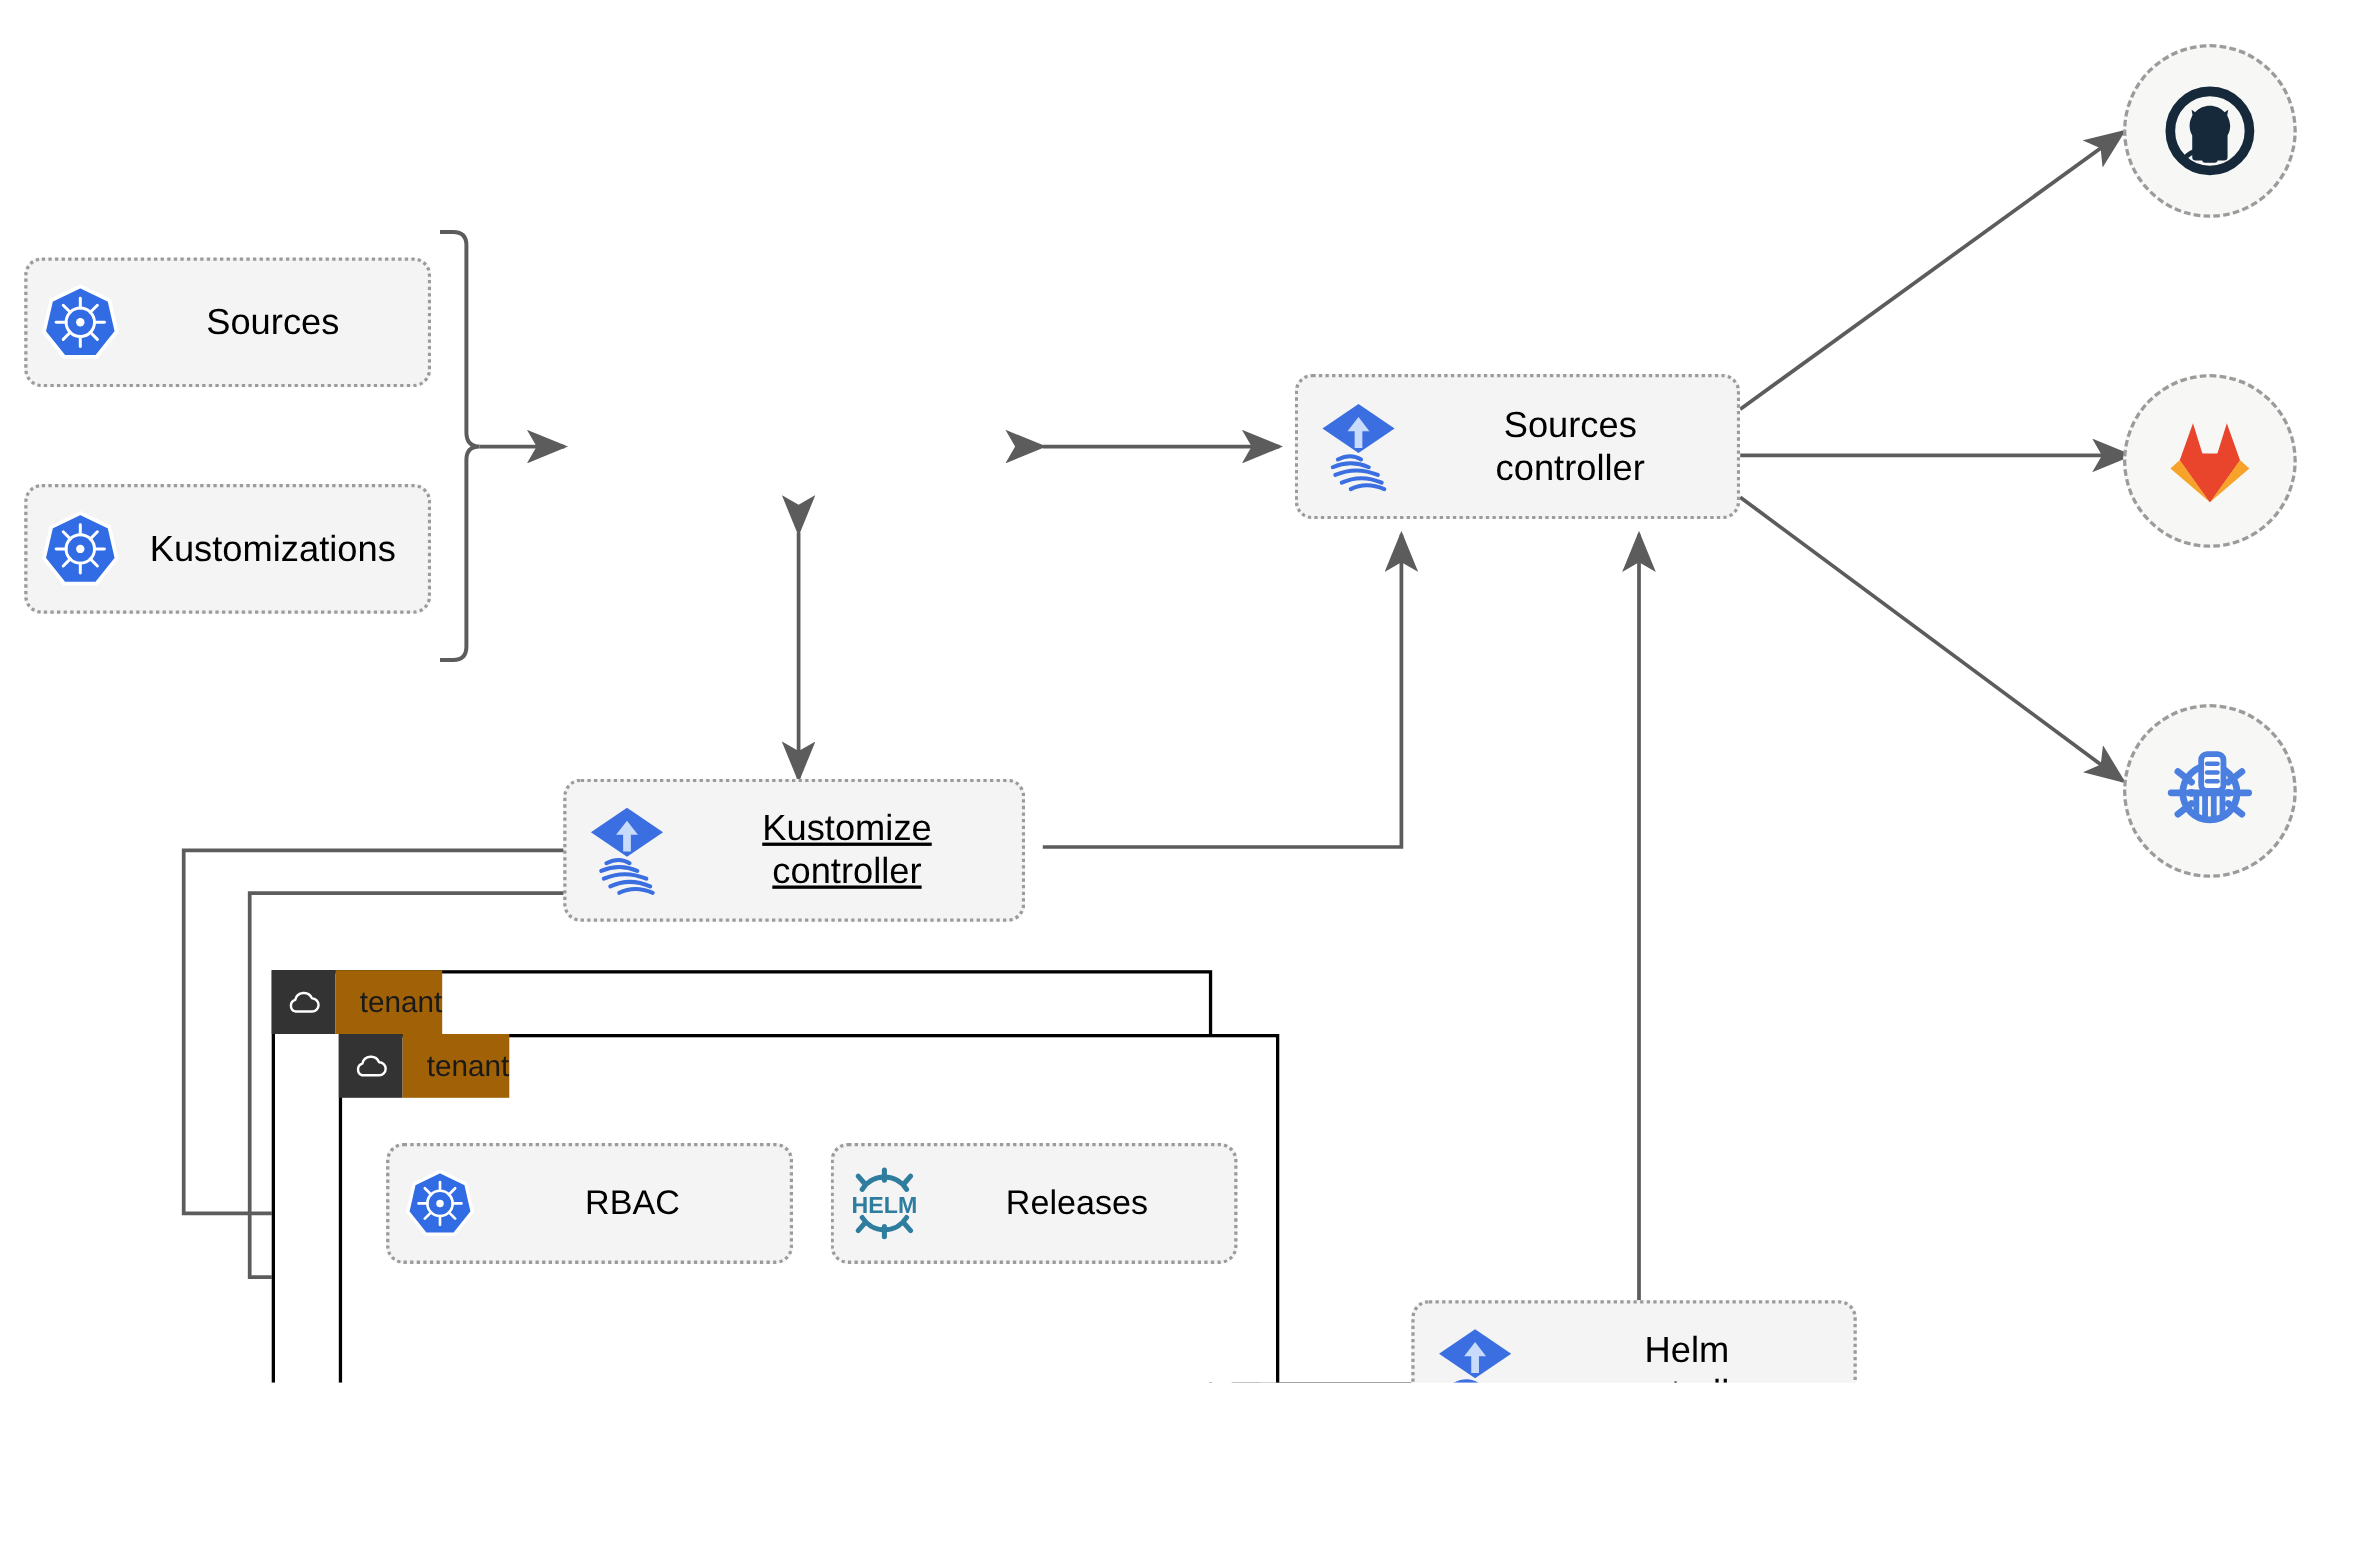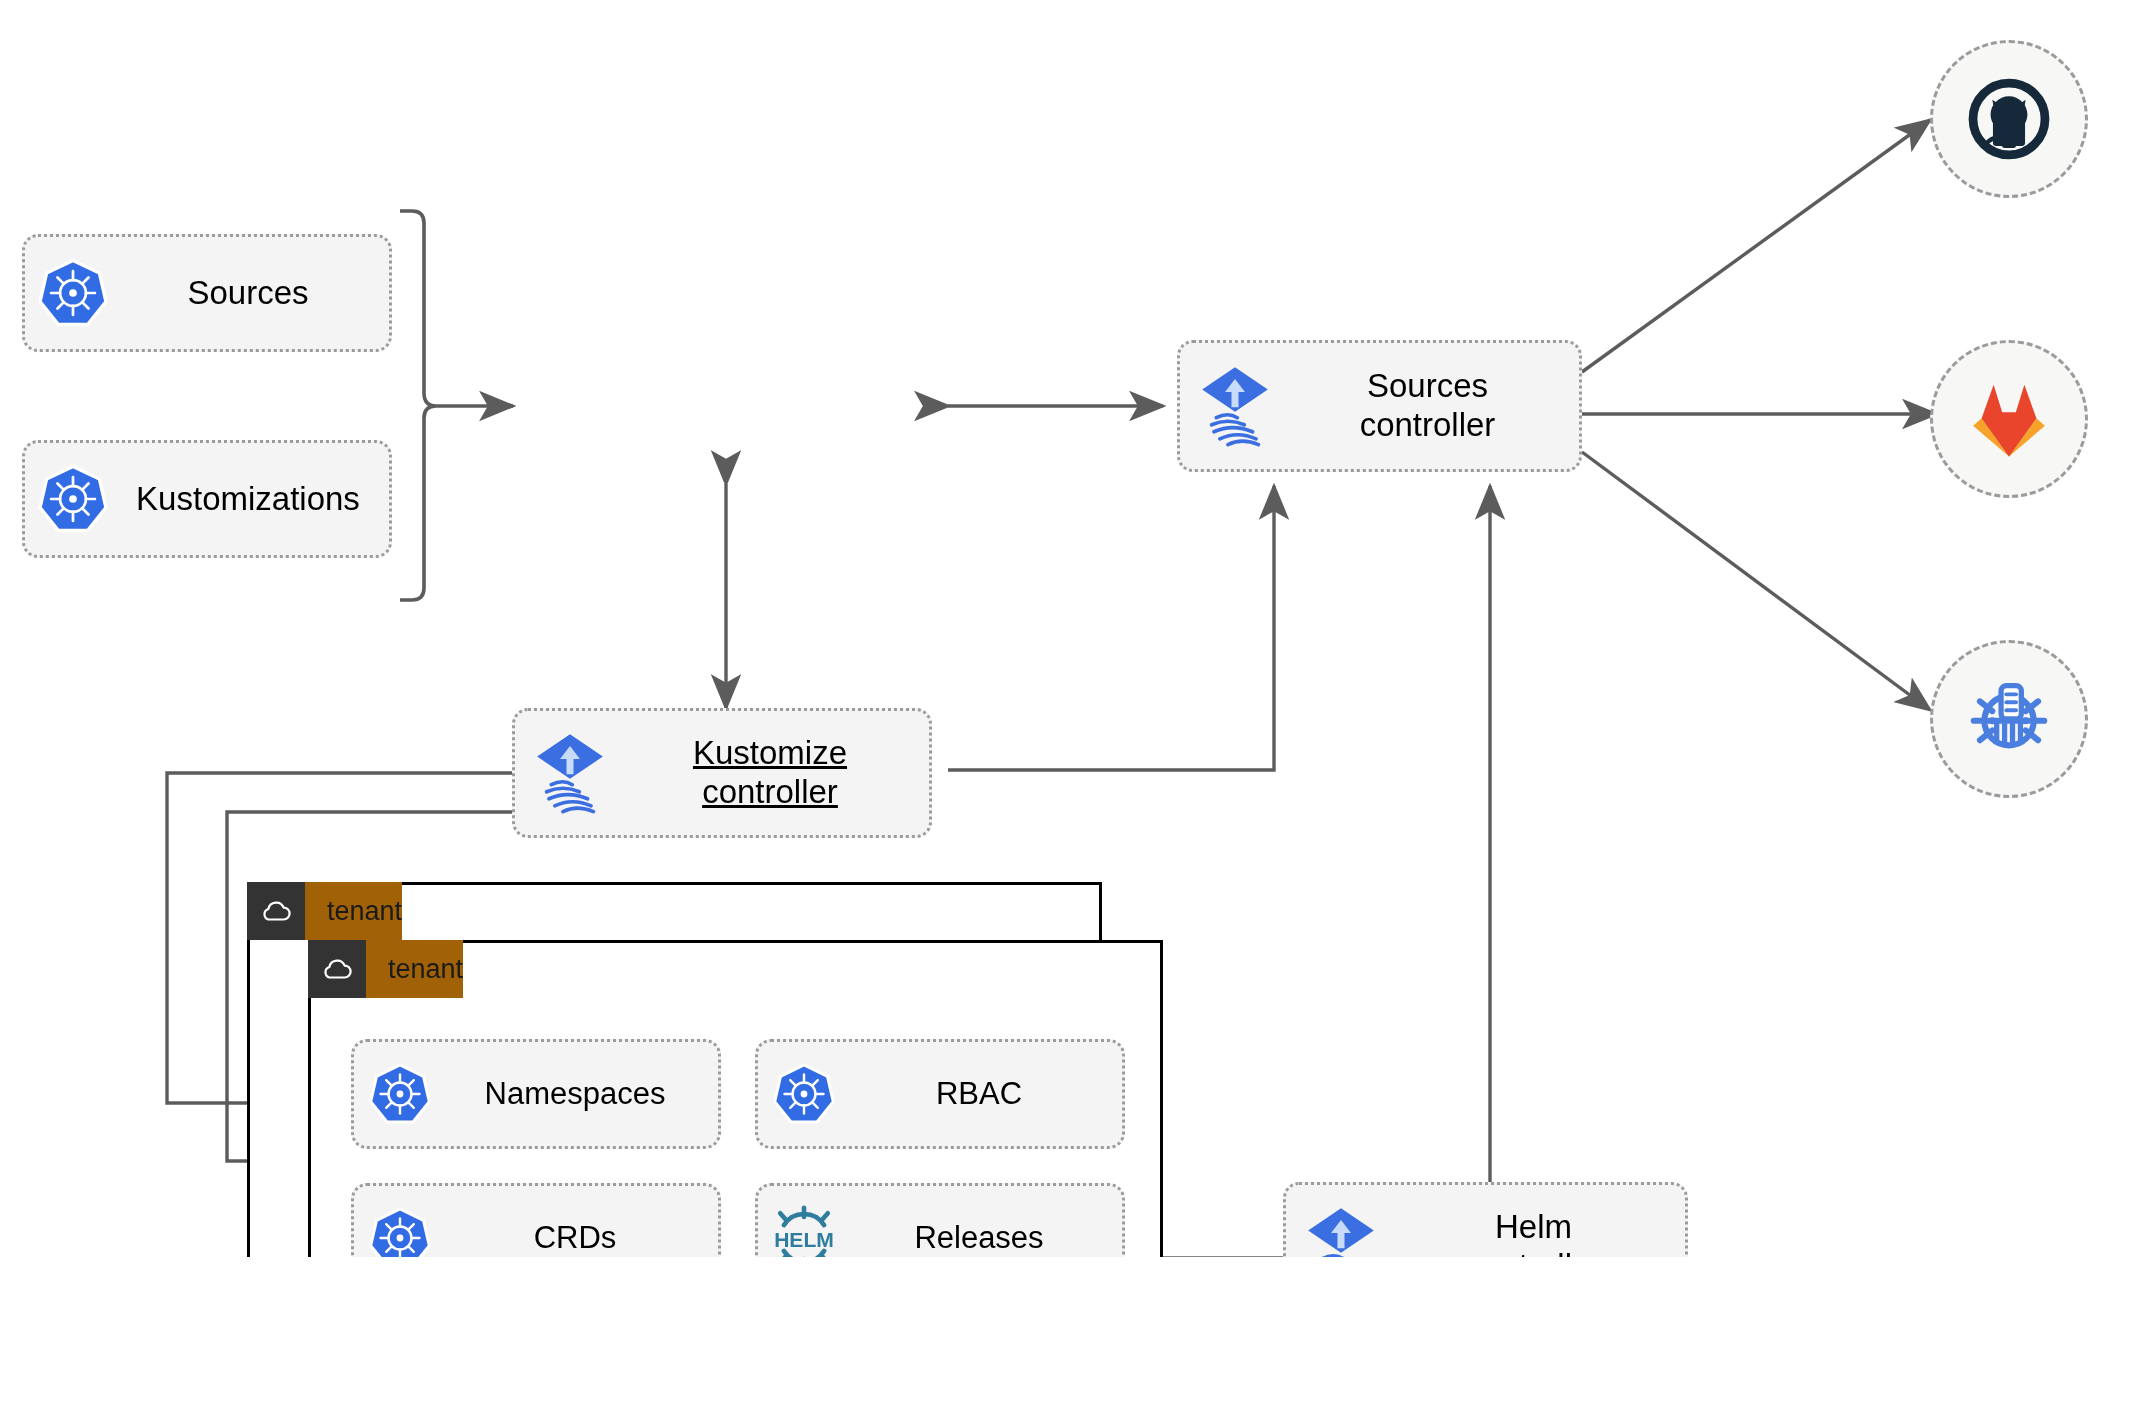--- a/index.html
+++ b/index.html
@@ -259,40 +259,20 @@
       <span class="tchip">
         <svg width="34" height="26" viewBox="0 0 40 28" fill="none" stroke="#ffffff" stroke-width="2.6" stroke-linejoin="round">
           <path d="M11 24 h18 a7 7 0 0 0 0 -14 a9.5 9.5 0 0 0 -18 1.6 a6.5 6.5 0 0 0 0 12.4 z"></path>
         </svg>
       </span>
       <span class="ttext">tenant</span>
     </div>
 
     <div class="grid">
 
-      <div class="card">
-        <span class="ico" style="width:92px;">
-          <svg width="64" height="64" viewBox="0 0 64 64">
-            <polygon points="32,3 55.5,14.3 61.3,39.6 45,60 19,60 2.7,39.6 8.5,14.3" fill="#326ce5" stroke="#ffffff" stroke-width="3"></polygon>
-            <g fill="none" stroke="#ffffff" stroke-width="2.4" stroke-linecap="round">
-              <circle cx="32" cy="32" r="11.5"></circle>
-              <path d="M32 12.5 L32 20.5"></path>
-                <path d="M32 43.5 L32 51.5"></path>
-              <path d="M12.5 32 L20.5 32"></path>
-                <path d="M43.5 32 L51.5 32"></path>
-              <path d="M18.2 18.2 L23.9 23.9"></path>
-                <path d="M40.1 40.1 L45.8 45.8"></path>
-              <path d="M45.8 18.2 L40.1 23.9"></path>
-                <path d="M23.9 40.1 L18.2 45.8"></path>
-            </g>
-            <circle cx="32" cy="32" r="3.4" fill="#ffffff"></circle>
-          </svg>
-        </span>
-        <span class="lbl">Namespaces</span>
-      </div>
 
       <div class="card">
         <span class="ico" style="width:92px;">
           <svg width="64" height="64" viewBox="0 0 64 64">
             <polygon points="32,3 55.5,14.3 61.3,39.6 45,60 19,60 2.7,39.6 8.5,14.3" fill="#326ce5" stroke="#ffffff" stroke-width="3"></polygon>
             <g fill="none" stroke="#ffffff" stroke-width="2.4" stroke-linecap="round">
               <circle cx="32" cy="32" r="11.5"></circle>
               <path d="M32 12.5 L32 20.5"></path>
                 <path d="M32 43.5 L32 51.5"></path>
               <path d="M12.5 32 L20.5 32"></path>
@@ -301,40 +281,20 @@
                 <path d="M40.1 40.1 L45.8 45.8"></path>
               <path d="M45.8 18.2 L40.1 23.9"></path>
                 <path d="M23.9 40.1 L18.2 45.8"></path>
             </g>
             <circle cx="32" cy="32" r="3.4" fill="#ffffff"></circle>
           </svg>
         </span>
         <span class="lbl">RBAC</span>
       </div>
 
-      <div class="card">
-        <span class="ico" style="width:92px;">
-          <svg width="64" height="64" viewBox="0 0 64 64">
-            <polygon points="32,3 55.5,14.3 61.3,39.6 45,60 19,60 2.7,39.6 8.5,14.3" fill="#326ce5" stroke="#ffffff" stroke-width="3"></polygon>
-            <g fill="none" stroke="#ffffff" stroke-width="2.4" stroke-linecap="round">
-              <circle cx="32" cy="32" r="11.5"></circle>
-              <path d="M32 12.5 L32 20.5"></path>
-                <path d="M32 43.5 L32 51.5"></path>
-              <path d="M12.5 32 L20.5 32"></path>
-                <path d="M43.5 32 L51.5 32"></path>
-              <path d="M18.2 18.2 L23.9 23.9"></path>
-                <path d="M40.1 40.1 L45.8 45.8"></path>
-              <path d="M45.8 18.2 L40.1 23.9"></path>
-                <path d="M23.9 40.1 L18.2 45.8"></path>
-            </g>
-            <circle cx="32" cy="32" r="3.4" fill="#ffffff"></circle>
-          </svg>
-        </span>
-        <span class="lbl">CRDs</span>
-      </div>
 
       <div class="card">
         <span class="ico" style="width:92px;">
           <svg width="70" height="66" viewBox="0 0 76 72">
             <g fill="none" stroke="#2f7d9e" stroke-width="5" stroke-linecap="round">
               <path d="M16 22 A26 26 0 0 1 60 22"></path>
               <path d="M16 50 A26 26 0 0 0 60 50"></path>
               <path d="M38 3 L38 13"></path>
               <path d="M38 59 L38 69"></path>
               <path d="M12 9 L19 17"></path>

